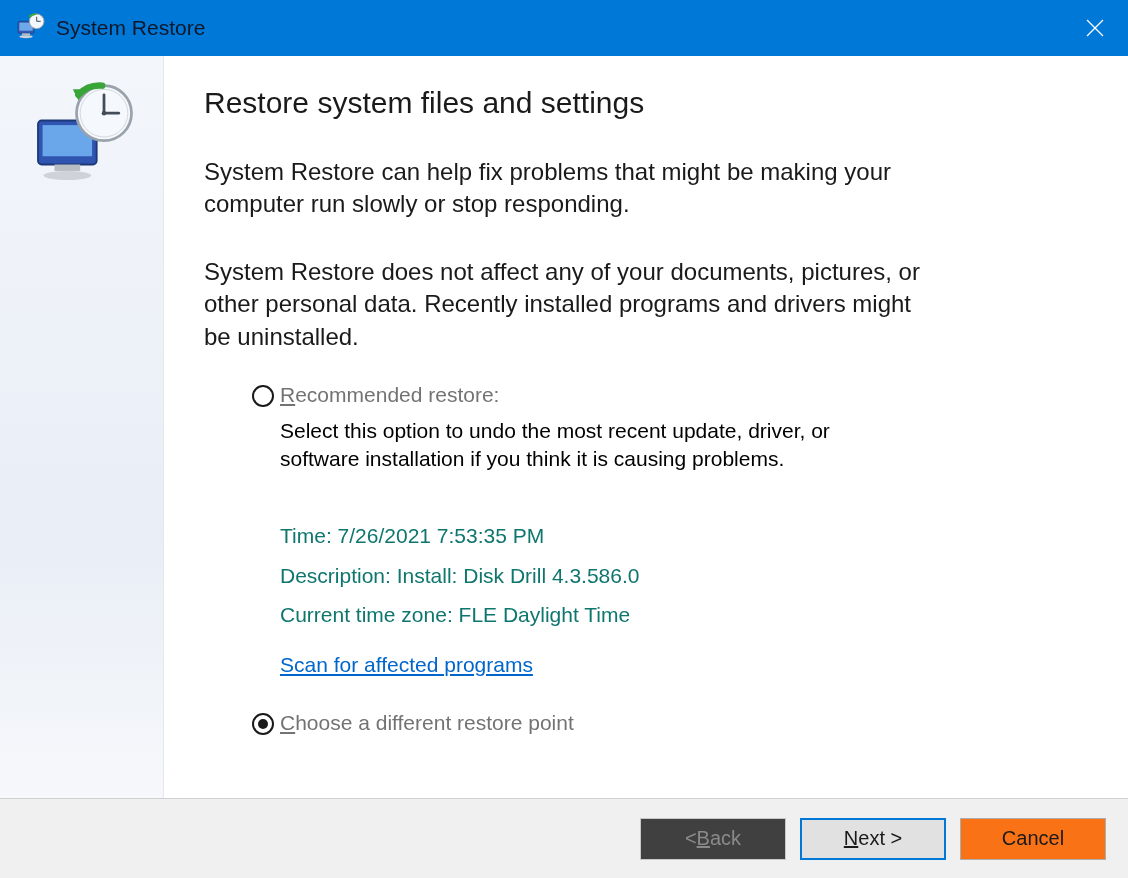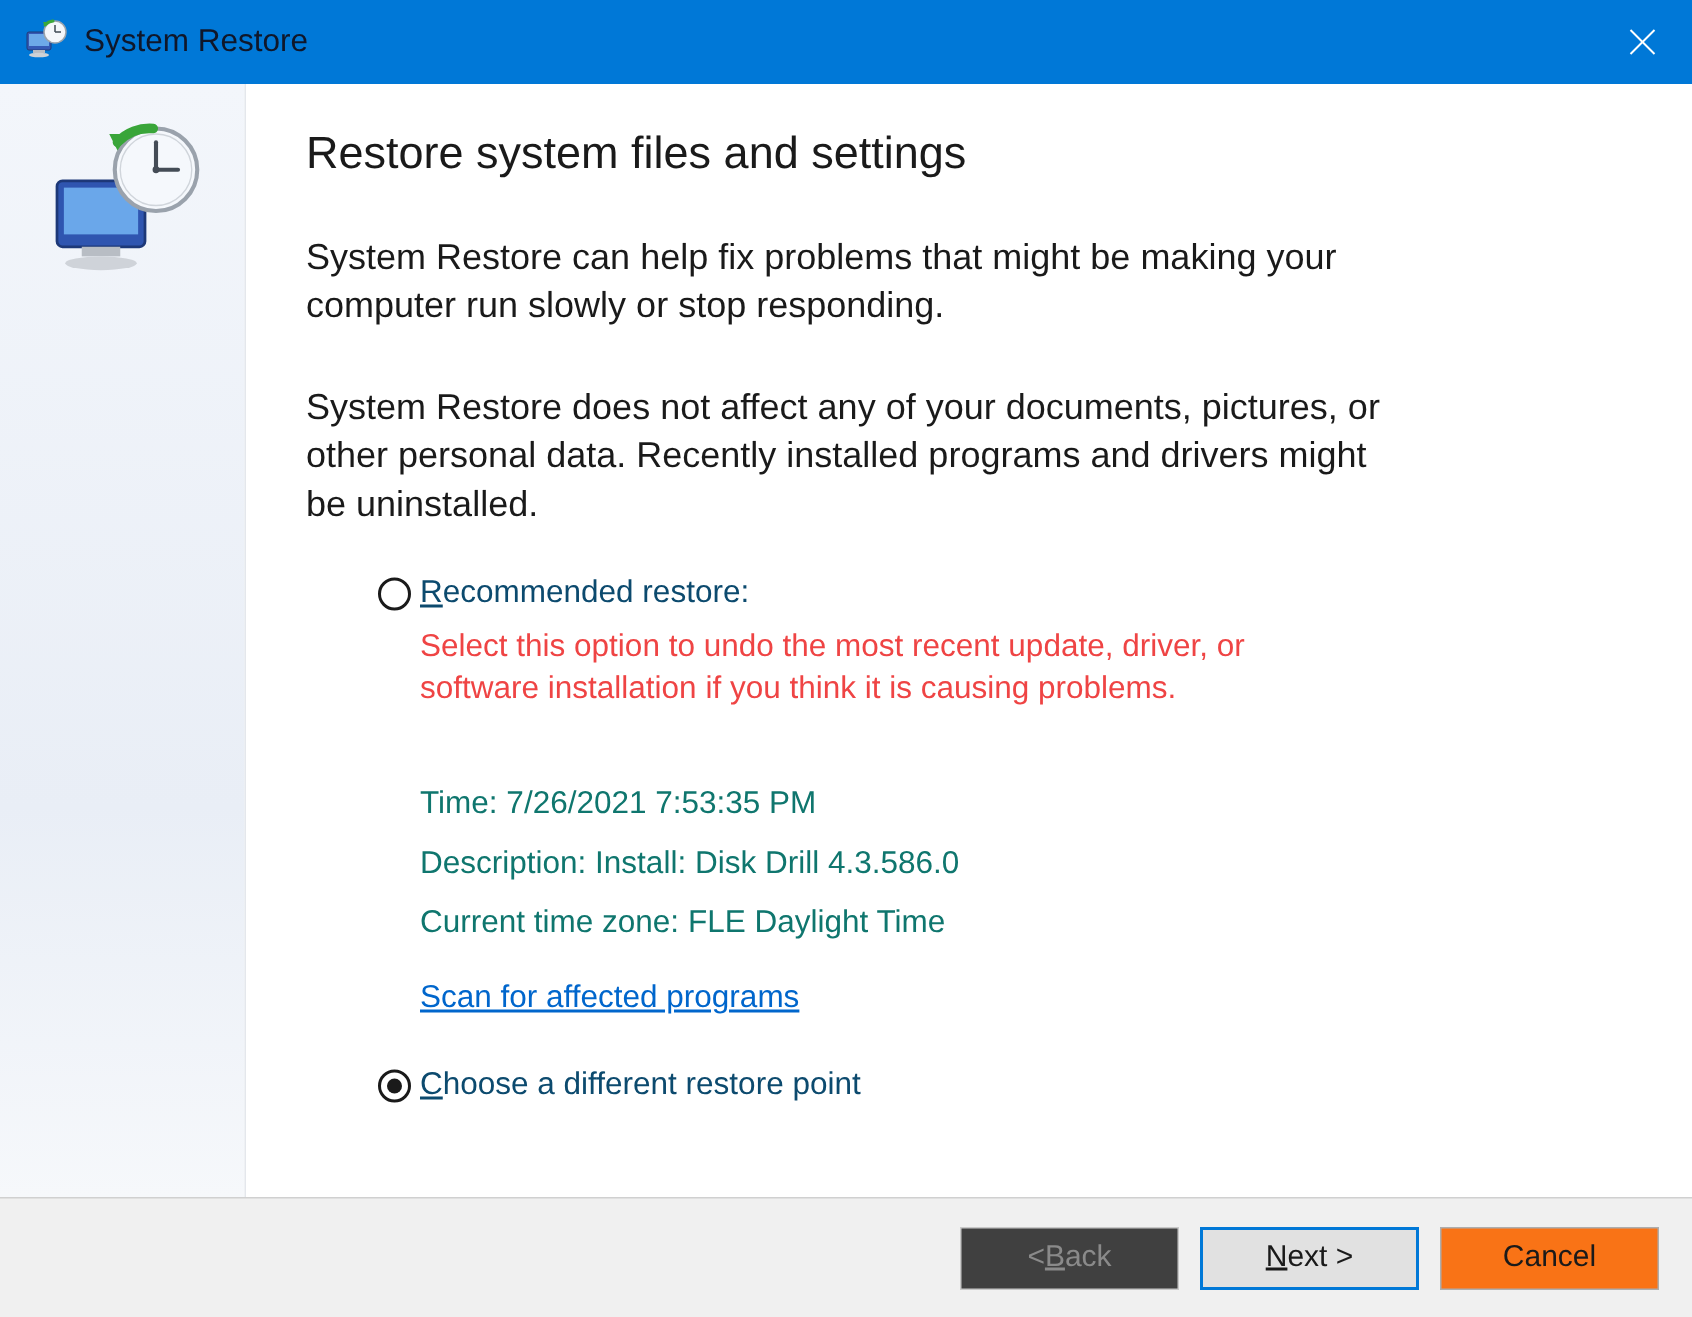--- a/index.html
+++ b/index.html
@@ -118,28 +118,28 @@
     }
     .radio.selected::after {
       content: "";
       width: 10px;
       height: 10px;
       background: #1a1a1a;
       border-radius: 50%;
     }
     .radio-label {
       font-size: 21px;
-      color: #0c4a6e;
+      color: #737373;
       cursor: pointer;
     }
 
     .option-desc {
       font-size: 21px;
       line-height: 1.35;
-      color: #ef4444;
+      color: #000000;
       margin-left: 28px;
       margin-top: 10px;
       margin-bottom: 42px;
       max-width: 600px;
     }
 
     .details {
       margin-left: 28px;
       font-size: 21px;
       color: #0f766e;

